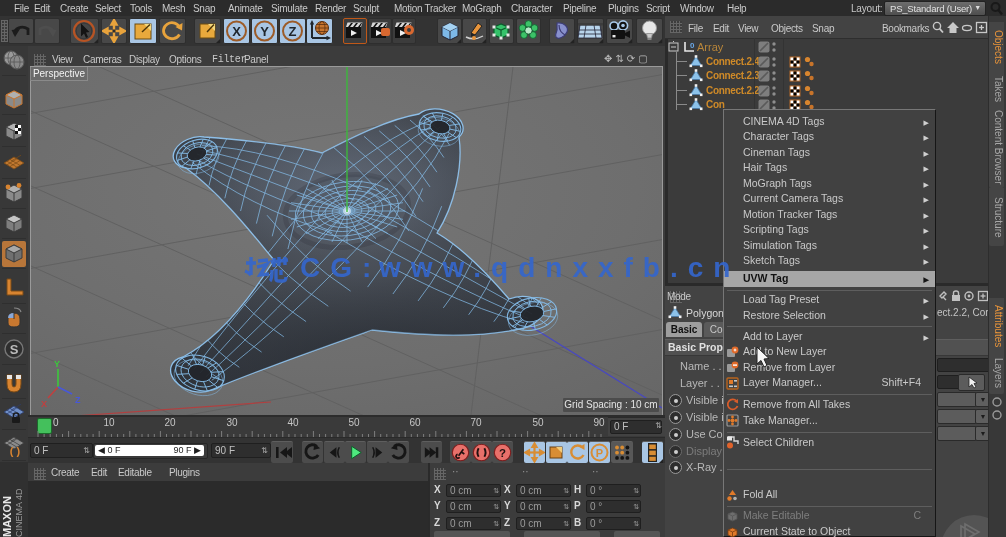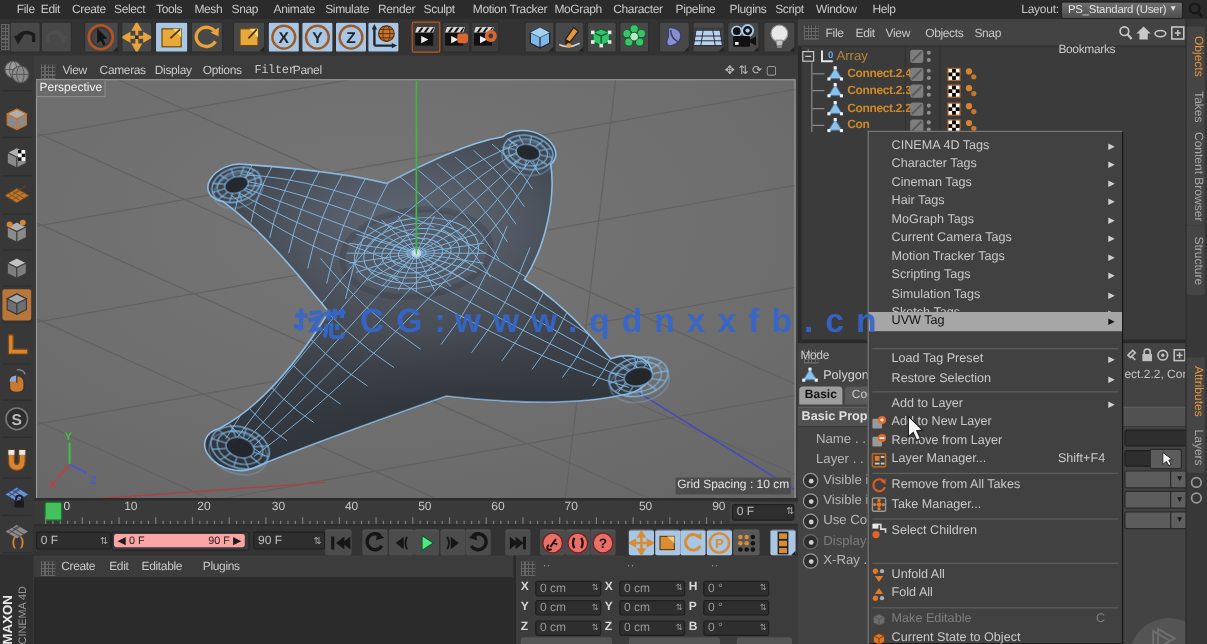--- a/index.html
+++ b/index.html
@@ -667,21 +667,21 @@
       <div class="abs" style="left:608px;top:417px;width:57px;height:18px;background:#424242;border-top:1px solid #2a2a2a;">
         <div class="inp" style="left:2px;top:2px;width:44px;height:12px;color:#c0c0c0;">0 F</div>
         <div style="position:absolute;right:3px;top:3px;color:#aaa;font-size:8px;">⇅</div>
       </div>
     </div>
 
 <div class="abs" style="left:28px;top:437px;width:637px;height:26px;background:#333;border-top:1px solid #2a2a2a;"></div>
 <div id="transport" class="abs" style="left:28px;top:439px;width:637px;height:24px;">
       <div class="abs inp" style="left:2px;top:4px;width:55px;height:13px;line-height:13px;color:#c0c0c0;">0 F<span style="position:absolute;right:2px;top:0;color:#aaa;font-size:8px;">⇅</span></div>
       <div class="abs" style="left:65px;top:4px;width:113px;height:14px;background:#3a3a3a;border:1px solid #262626;border-radius:2px;">
-        <div style="position:absolute;left:1px;top:1px;width:109px;height:11px;background:#fca5a5;border-radius:2px;color:#1e1e1e;font-size:9px;line-height:11px;"><span style="margin-left:3px;">◀ 0 F</span><span style="position:absolute;right:3px;">90 F ▶</span></div>
+        <div style="position:absolute;left:1px;top:1px;width:109px;height:11px;background:#ffffff;border-radius:2px;color:#1e1e1e;font-size:9px;line-height:11px;"><span style="margin-left:3px;">◀ 0 F</span><span style="position:absolute;right:3px;">90 F ▶</span></div>
       </div>
       <div class="abs inp" style="left:183px;top:4px;width:52px;height:13px;line-height:13px;color:#c0c0c0;">90 F<span style="position:absolute;right:2px;top:0;color:#aaa;font-size:8px;">⇅</span></div>
       <div class="abs" style="left:243px;top:2px;width:22px;height:21px;background:#4c4c4c;border-radius:2px;border-top:1px solid #5e5e5e;"><svg width="22" height="21" viewBox="0 0 22 21">
           <g fill="#161616">
             <rect x="5" y="5" width="2.6" height="11"></rect>
             <path d="M16,5 L9,10.5 L16,16 Z"></path>
             <path d="M21,5 L14,10.5 L21,16 Z"></path>
           </g>
         </svg></div>
 <div class="abs" style="left:274px;top:2px;width:21px;height:21px;background:#4c4c4c;border-radius:2px;border-top:1px solid #5e5e5e;"><svg width="21" height="21" viewBox="0 0 22 21">
@@ -808,21 +808,21 @@
 <div id="om">
       <div class="abs" style="left:665px;top:16px;width:323px;height:22px;background:#434343;border-bottom:1px solid #2e2e2e;"></div>
       <div class="abs" style="left:670px;top:21px;">
         <div class="grip"></div>
       </div>
       <div class="abs menutext" style="left:688px;top:23px;">File</div>
       <div class="abs menutext" style="left:713px;top:23px;">Edit</div>
       <div class="abs menutext" style="left:738px;top:23px;">View</div>
       <div class="abs menutext" style="left:771px;top:23px;">Objects</div>
       <div class="abs menutext" style="left:812px;top:23px;">Snap</div>
-      <div class="abs menutext" style="left:842px;top:36px;padding-left:40px;">Bookmarks</div>
+      <div class="abs menutext" style="left:842px;top:23px;padding-left:40px;">Bookmarks</div>
       <svg class="abs" style="left:931px;top:20px;" width="58" height="15" viewBox="0 0 58 15">
         <circle cx="6" cy="6" r="3.6" fill="none" stroke="#c8c8c8" stroke-width="1.4"></circle>
         <line x1="8.6" y1="8.6" x2="12" y2="12.5" stroke="#c8c8c8" stroke-width="1.8"></line>
         <path d="M22,2 L28,8 L25.5,8 L25.5,13 L18.5,13 L18.5,8 L16,8 Z" fill="#c8c8c8"></path>
         <ellipse cx="36" cy="8" rx="4.5" ry="2.6" fill="none" stroke="#c8c8c8" stroke-width="1.3"></ellipse>
         <rect x="45.5" y="2.5" width="10" height="10" fill="none" stroke="#c8c8c8" stroke-width="1.3"></rect>
         <line x1="50.5" y1="5" x2="50.5" y2="10" stroke="#c8c8c8" stroke-width="1.3"></line>
         <line x1="48" y1="7.5" x2="53" y2="7.5" stroke="#c8c8c8" stroke-width="1.3"></line>
       </svg>
       <div class="abs" style="left:676px;top:52px;width:1px;height:58.0px;background:#8a8a8a;"></div>
@@ -1088,21 +1088,21 @@
         <span class="arr" style="color:#cfcfcf;">▶</span>
       </div>
 <div class="mi" style="top:127.8px;">
         <span class="lab" style="color:#c9c9c9;">Simulation Tags</span>
         <span class="arr" style="color:#cfcfcf;">▶</span>
       </div>
 <div class="mi" style="top:143.2px;">
         <span class="lab" style="color:#c9c9c9;">Sketch Tags</span>
         <span class="arr" style="color:#cfcfcf;">▶</span>
       </div>
-<div class="mi" style="top:150px;background:#a6a6a6;">
+<div class="mi" style="top:161px;background:#a6a6a6;font-weight:bold;">
         <span class="lab" style="color:#111;">UVW Tag</span>
         <span class="arr" style="color:#151515;">▶</span>
       </div>
 <div class="sep" style="top:179.5px;"></div>
 <div class="mi" style="top:182.2px;">
         <span class="lab" style="color:#c9c9c9;">Load Tag Preset</span>
         <span class="arr" style="color:#cfcfcf;">▶</span>
       </div>
 <div class="mi" style="top:197.8px;">
         <span class="lab" style="color:#c9c9c9;">Restore Selection</span>
@@ -1164,28 +1164,20 @@
 <div class="sep" style="top:321.5px;"></div>
 <div class="mi" style="top:324.8px;">
         <span class="ico"><svg width="13" height="13" viewBox="0 0 13 13">
             <path d="M2,1 L8,1 L8,5 L12,5 L12,8" fill="none" stroke="#d8d8d8" stroke-width="1.4"></path>
             <rect x="1" y="0.5" width="5" height="4" fill="#e8e8e8"></rect>
             <circle cx="4" cy="9.5" r="3" fill="#e0622a"></circle>
           </svg></span>
         <span class="lab" style="color:#c9c9c9;">Select Children</span>
       </div>
 <div class="sep" style="top:358.5px;"></div>
-<div class="mi" style="top:361.8px;">
-        <span class="ico"><svg width="13" height="13" viewBox="0 0 13 13">
-            <circle cx="3.5" cy="3" r="2.2" fill="#e07a2a"></circle>
-            <circle cx="9" cy="3" r="1.8" fill="#b0b0b0"></circle>
-            <path d="M3,7 L10,7 L6.5,12 Z" fill="#e07a2a"></path>
-          </svg></span>
-        <span class="lab" style="color:#c9c9c9;">Unfold All</span>
-      </div>
 <div class="mi" style="top:377.2px;">
         <span class="ico"><svg width="13" height="13" viewBox="0 0 13 13">
             <circle cx="3.5" cy="9.5" r="2.2" fill="#e07a2a"></circle>
             <circle cx="9" cy="9.5" r="1.8" fill="#b0b0b0"></circle>
             <path d="M3,6 L10,6 L6.5,1 Z" fill="#e07a2a"></path>
           </svg></span>
         <span class="lab" style="color:#c9c9c9;">Fold All</span>
       </div>
 <div class="sep" style="top:395.5px;"></div>
 <div class="mi" style="top:398.2px;">

